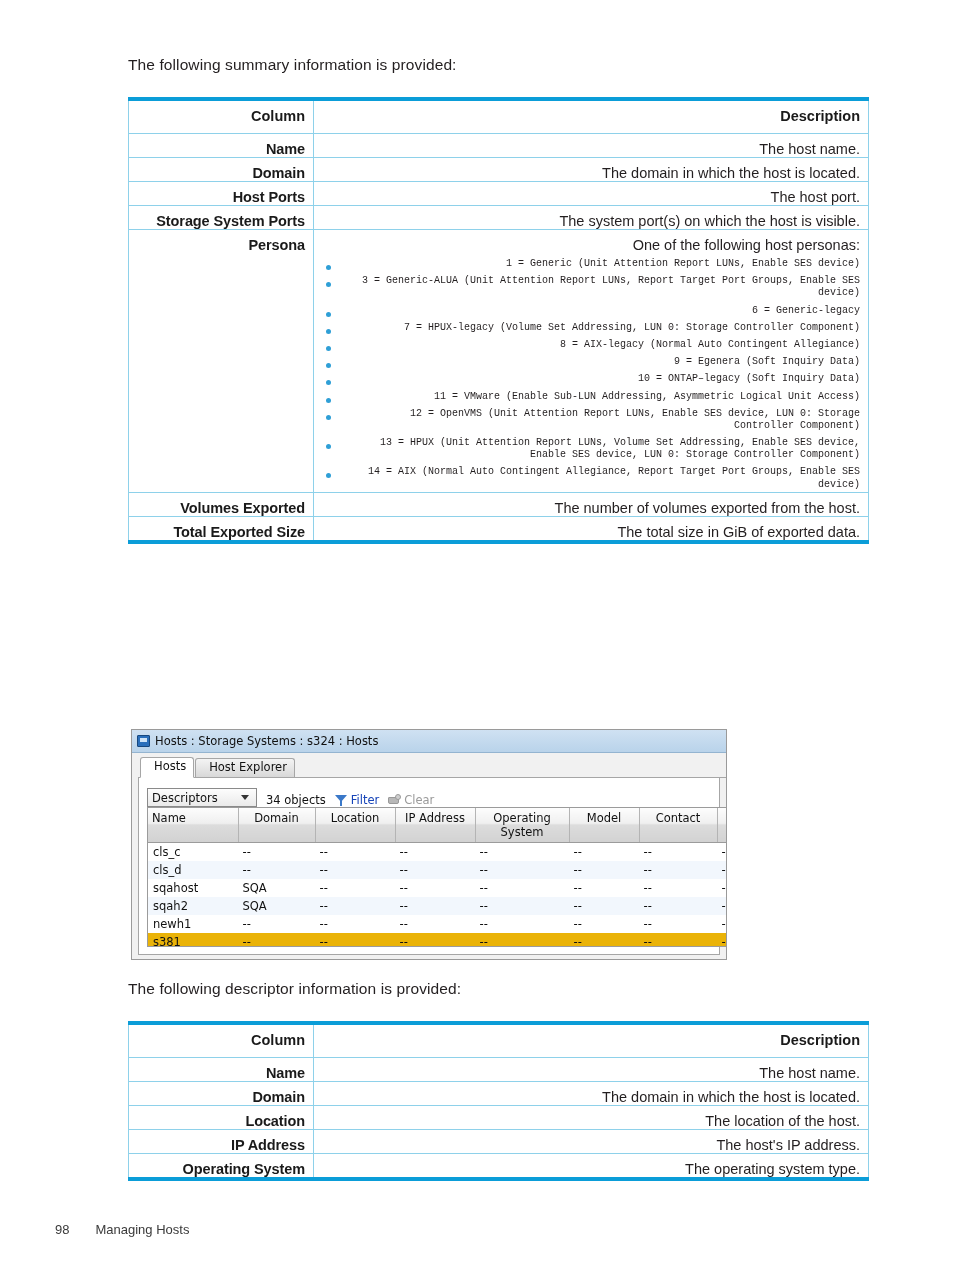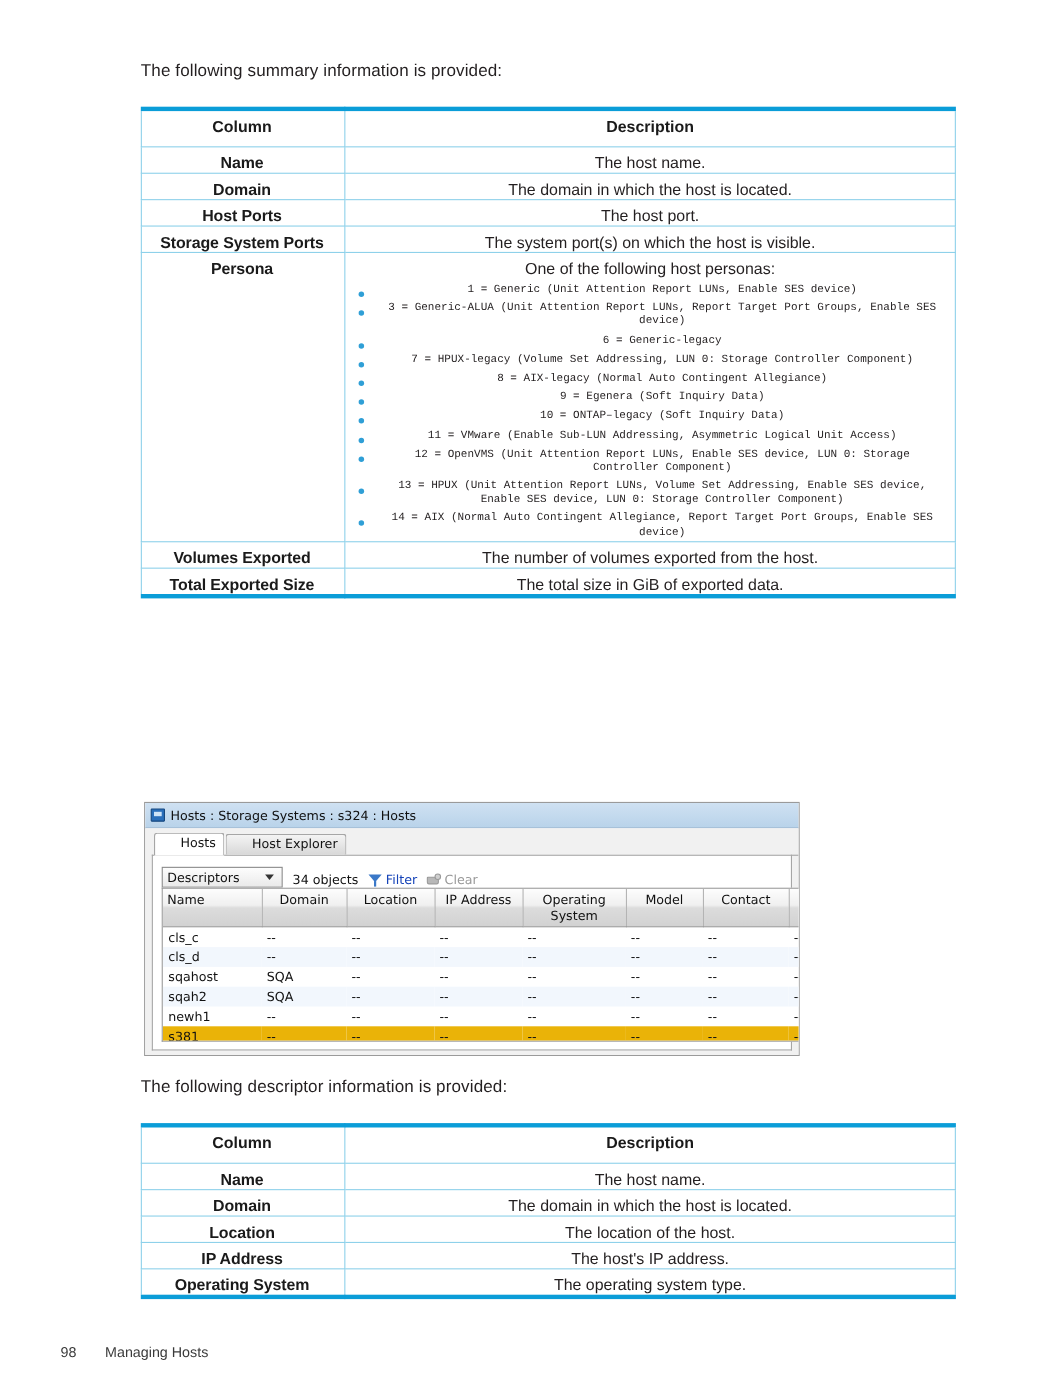--- a/index.html
+++ b/index.html
@@ -49,21 +49,21 @@
   #table-summary { top: 97px; }
   #table-descriptor { top: 1021px; }
 
   .doc-table col.c1 { width: 185px; }
   .doc-table col.c2 { width: 555px; }
 
   .doc-table th, .doc-table td {
     border: 1px solid #8ed1ea;
     padding: 7px 8px 0 8px;
     vertical-align: top;
-    text-align: center;
+    text-align: right;
     font-weight: normal;
   }
   .doc-table th {
     font-weight: bold;
     font-size: 14.5px;
     color: #1a1a1a;
     padding-bottom: 9px;
   }
   .doc-table td.col-key {
     font-weight: bold;
@@ -164,21 +164,21 @@
     display: flex;
     align-items: flex-end;
     height: 20px;
     padding-left: 2px;
     border-bottom: 1px solid #a6a6a6;
     position: relative;
     z-index: 2;
   }
   .tab {
     font-size: 11.5px;
-    padding: 2px 7px 3px 23px;
+    padding: 2px 7px 3px 13px;
     border: 1px solid #a6a6a6;
     border-bottom: none;
     border-radius: 3px 3px 0 0;
     line-height: 13px;
     color: #111;
     background: linear-gradient(to bottom, #f4f4f4, #d8d8d8);
   }
   .tab.active {
     background: #ffffff;
     position: relative;

